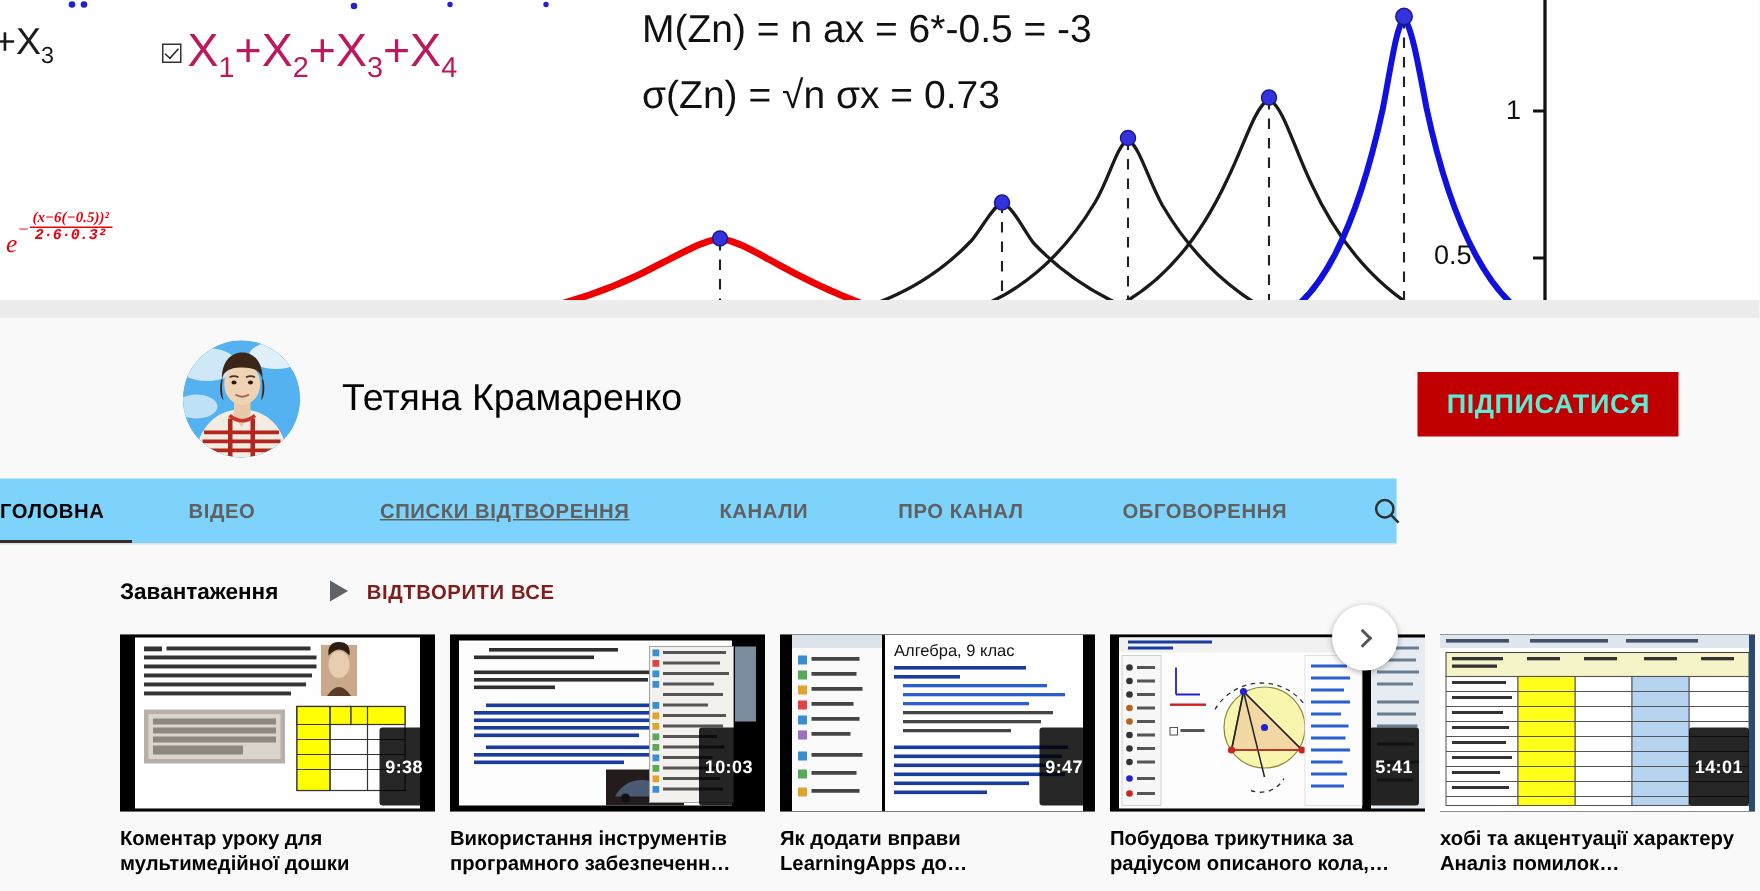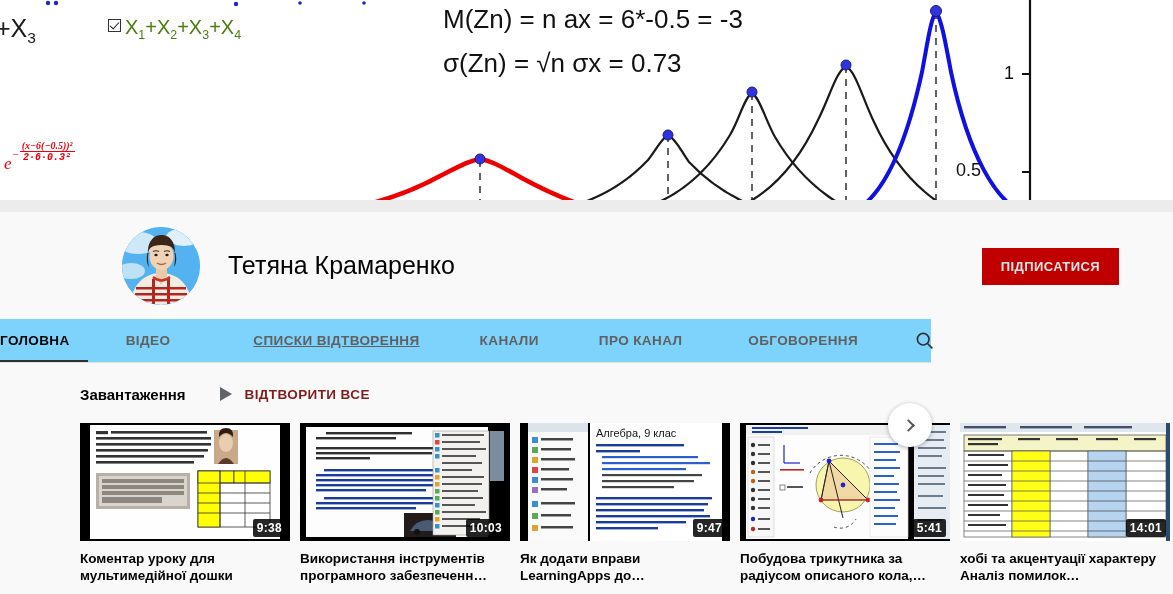--- a/index.html
+++ b/index.html
@@ -41,39 +41,39 @@
   .bn-minus { vertical-align: 0.95em; font-size: 12px; }
 
   .bn-x3 {
     position: absolute; left: -4px; top: 14px;
     font-size: 25px; color: #1a1a1a;
     font-family: "Liberation Sans", sans-serif;
   }
   .bn-x3 sub, .bn-sum sub { font-size: 0.62em; }
   .bn-sum {
     position: absolute; left: 108px; top: 16px;
-    font-size: 20px; color: #4d7c0f;
+    font-size: 31px; color: #be185d;
   }
   .bn-checkbox {
     display: inline-block;
     width: 13px; height: 13px;
     border: 1.4px solid #333;
     position: relative;
     vertical-align: 2px;
     margin-right: 4px;
   }
   .bn-checkbox::after {
     content: "";
     position: absolute; left: 2.5px; top: 0px;
     width: 4px; height: 8px;
     border: solid #222; border-width: 0 1.8px 1.8px 0;
     transform: rotate(42deg);
   }
   .bn-eq {
-    position: absolute; left: 443px;
+    position: absolute; left: 428px;
     font-size: 26px; color: #111;
     white-space: nowrap;
   }
   .bn-eq1 { top: 4px; }
   .bn-eq2 { top: 48px; }
 
   .bn-svg { position: absolute; left: 0; top: 0; }
   .bn-ticklabel {
     position: absolute;
     font-size: 18px; color: #111;
@@ -100,24 +100,24 @@
   .chan-name {
     margin-left: 28px;
     font-size: 25px;
     color: #030303;
     font-weight: 400;
   }
   .subscribe-btn {
     position: absolute;
     right: 52px; top: 36px;
     background: #c00000;
-    color: #e5e5e5;
+    color: #5eead4;
     border: none;
     font-family: "Liberation Sans", sans-serif;
-    font-size: 13px;
+    font-size: 18px;
     font-weight: bold;
     letter-spacing: 0.4px;
     padding: 11px 19px;
     cursor: pointer;
   }
 
   
   .tabs-bar {
     position: relative;
     width: 931px; height: 44px;
@@ -192,21 +192,21 @@
     background: #000;
     overflow: hidden;
   }
   .thumb .inner { position: absolute; inset: 0; }
   .dur {
     position: absolute;
     right: 4px; bottom: 4px;
     background: rgba(0,0,0,0.85);
     color: #fff;
     font-size: 12px; font-weight: bold;
-    padding: 2px 4px;
+    padding: 19px 4px;
     border-radius: 2px;
     letter-spacing: 0.3px;
     margin-top: 16px;
   }
   .vtitle {
     margin-top: 9px;
     font-size: 13.5px;
     font-weight: bold;
     line-height: 1.28;
     color: #030303;

